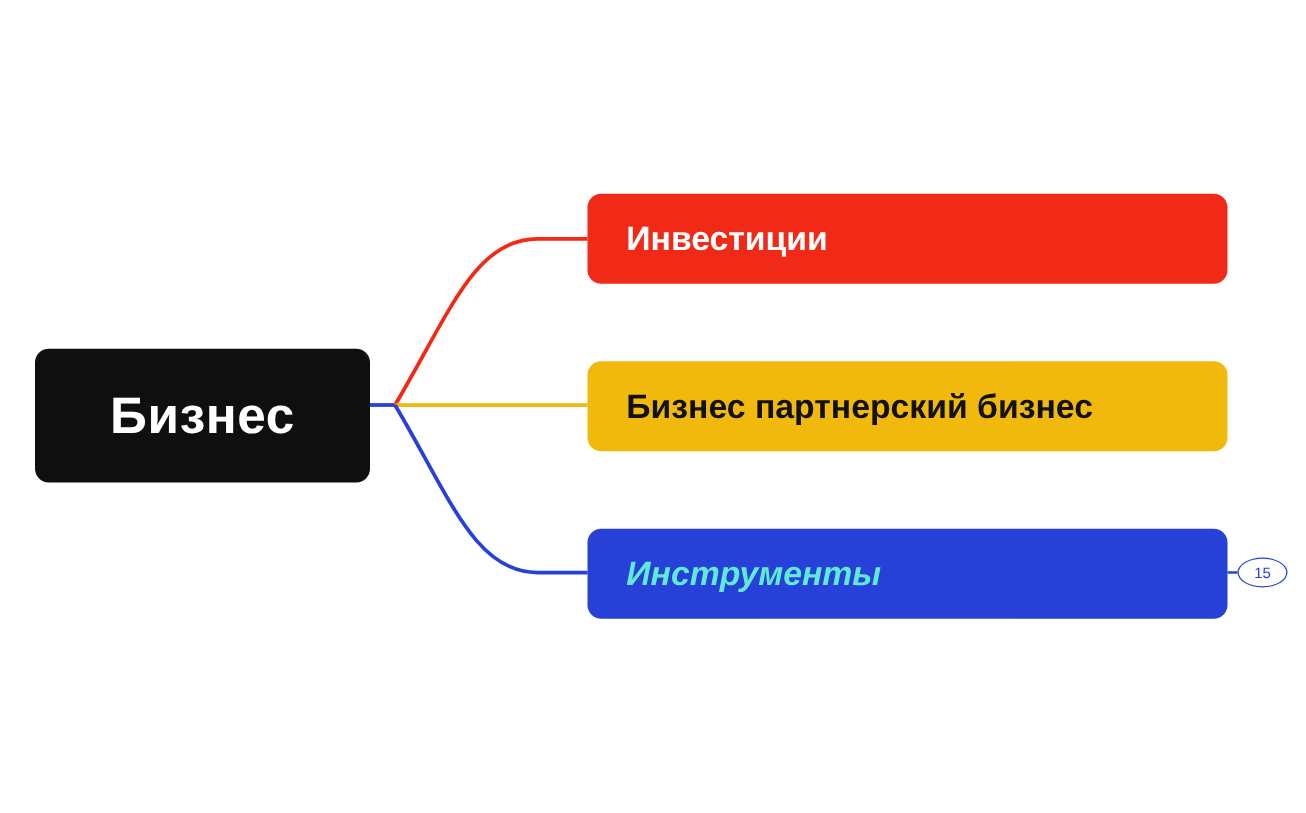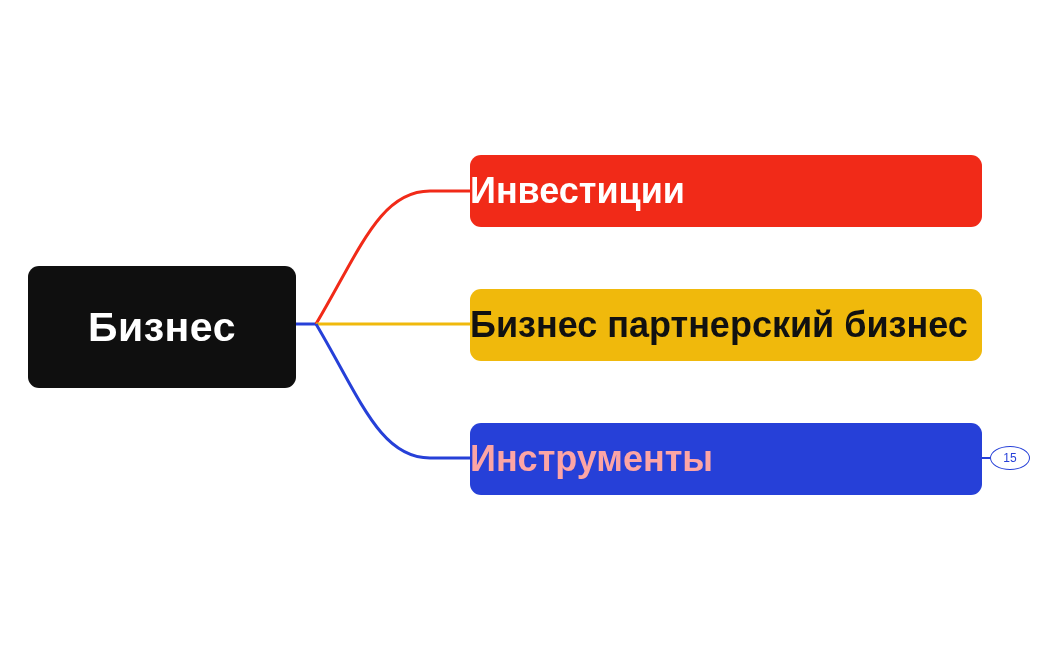--- a/index.html
+++ b/index.html
@@ -1,23 +1,23 @@
 <!DOCTYPE html>
 <html><head>
 <meta charset="utf-8">
 <style>
   html,body{margin:0;padding:0;background:#fff;}
   body{width:1045px;height:650px;position:relative;overflow:hidden;font-family:"Liberation Sans","DejaVu Sans",sans-serif;}
   svg.links{position:absolute;left:0;top:0;}
   .node{position:absolute;border-radius:11px;box-sizing:border-box;display:flex;align-items:center;font-weight:bold;}
-  .root{left:28px;top:266px;width:268px;height:122px;background:#0f0f0f;color:#fff;justify-content:center;font-size:41px;letter-spacing:0.5px;}
-  .child{left:470px;width:512px;height:72px;font-size:36px;}
+  .root{left:28px;top:279px;width:268px;height:107px;background:#0f0f0f;color:#fff;justify-content:center;font-size:41px;letter-spacing:0.5px;}
+  .child{left:470px;width:512px;height:72px;padding-left:31px;font-size:27px;}
   .c0{top:155px;background:#f12a18;color:#fff;}
   .c1{top:289px;background:#f0b90c;color:#111;}
-  .c2{top:423px;background:#2640d8;color:#fca5a5;}
+  .c2{top:423px;background:#2640d8;color:#5eead4;font-style:italic;}
   .badge{position:absolute;left:990px;top:446px;width:40px;height:24px;border-radius:50%;border:1.5px solid #2640d8;box-sizing:border-box;background:#fff;color:#2640d8;font-size:12px;display:flex;align-items:center;justify-content:center;}
 </style>
 </head>
 <body>
 
 <svg class="links" width="1045" height="650">
   <path d="M296 324 L316 324" stroke="#2640d8" stroke-width="3" fill="none"></path>
   <path d="M316 324 C 360 250, 380 191, 430 191 L470 191" stroke="#f12a18" stroke-width="3" fill="none"></path>
   <path d="M316 324 L470 324" stroke="#f0b90c" stroke-width="3" fill="none"></path>
   <path d="M316 324 C 360 398, 380 458, 430 458 L470 458" stroke="#2640d8" stroke-width="3" fill="none"></path>

